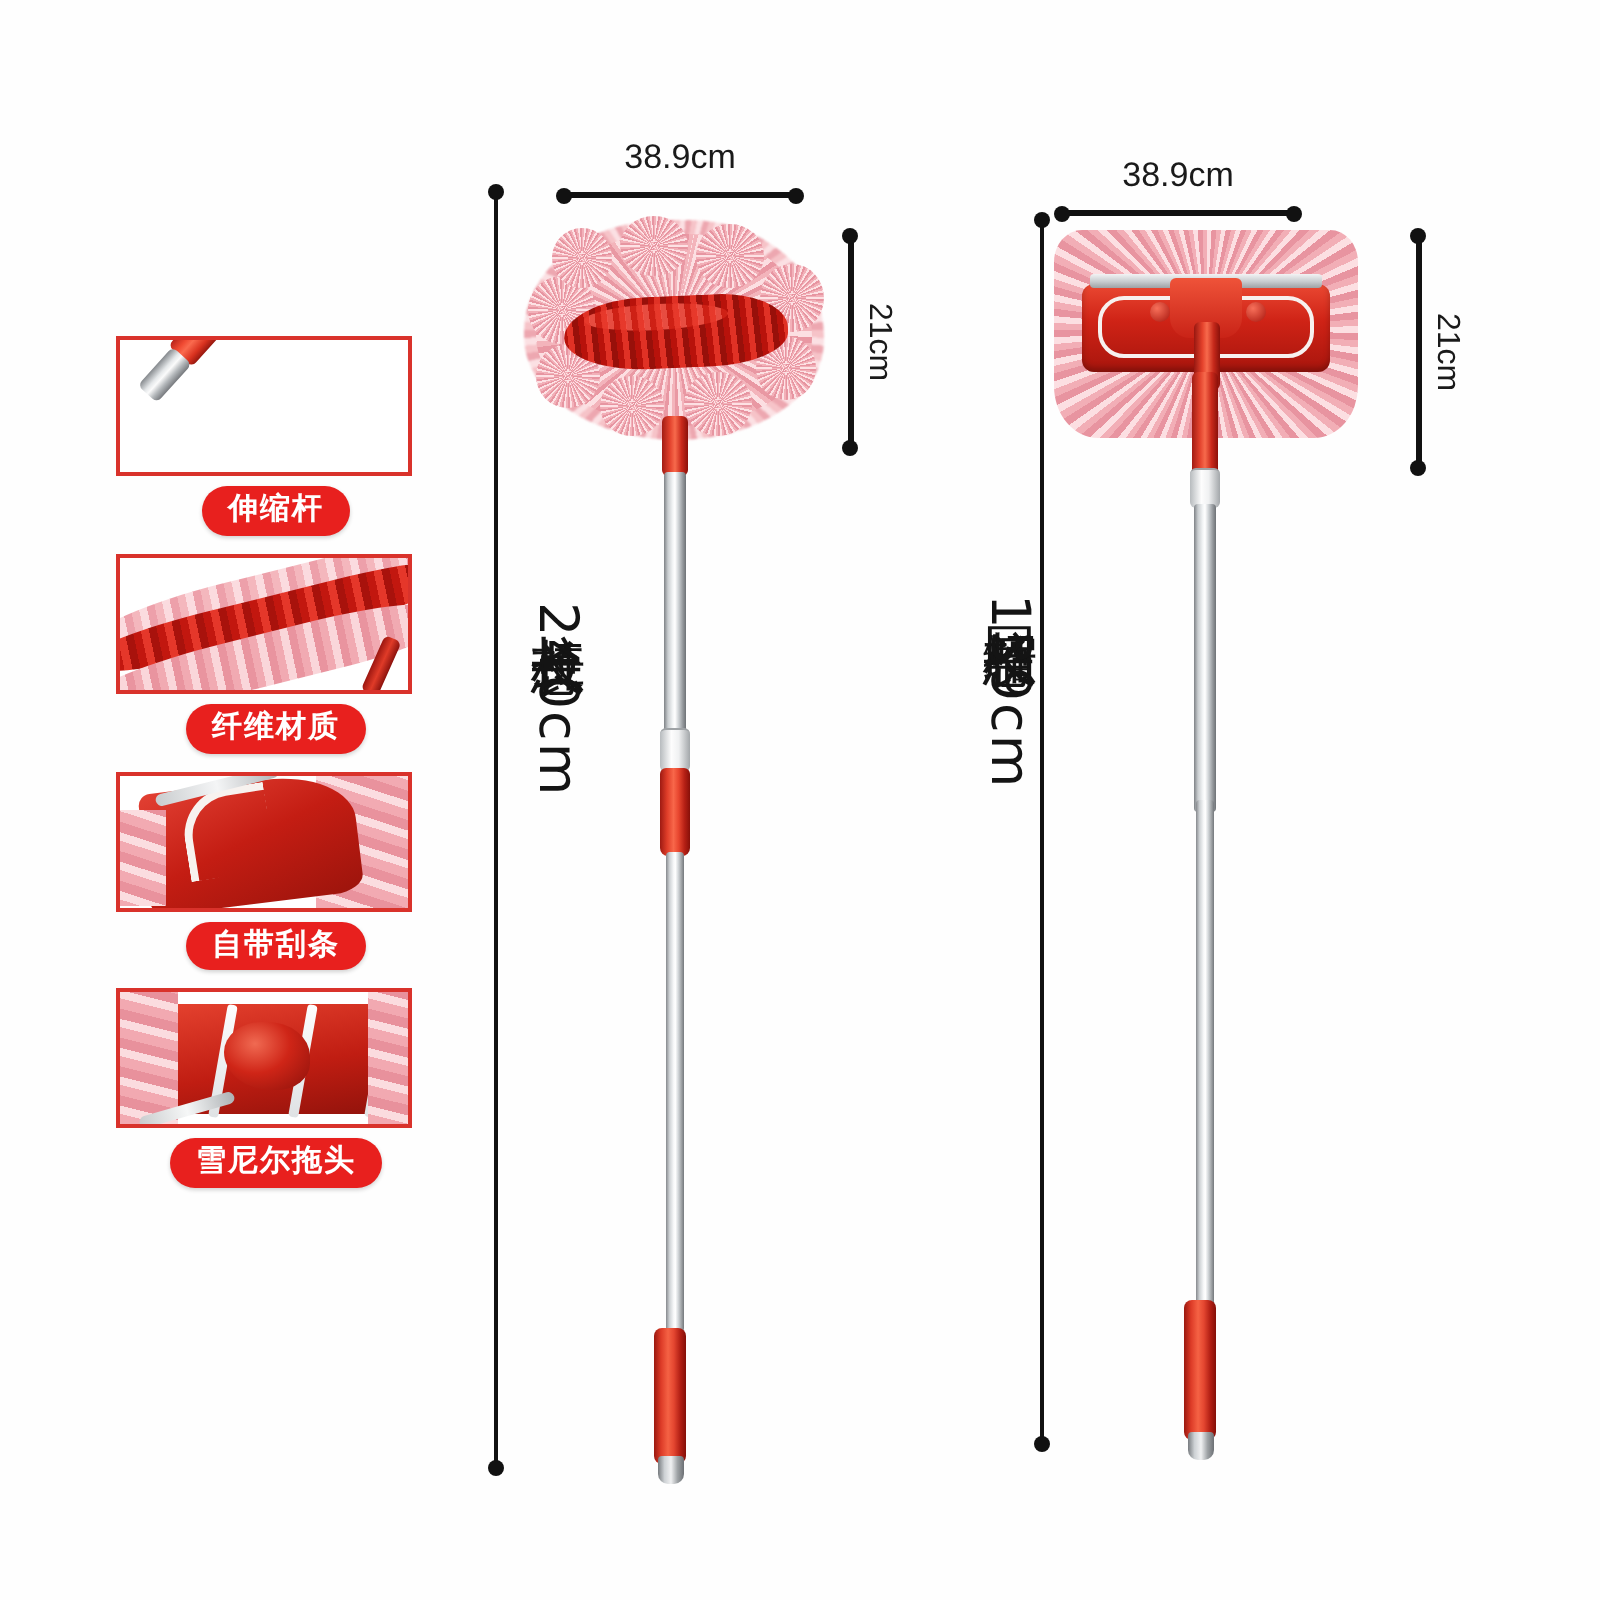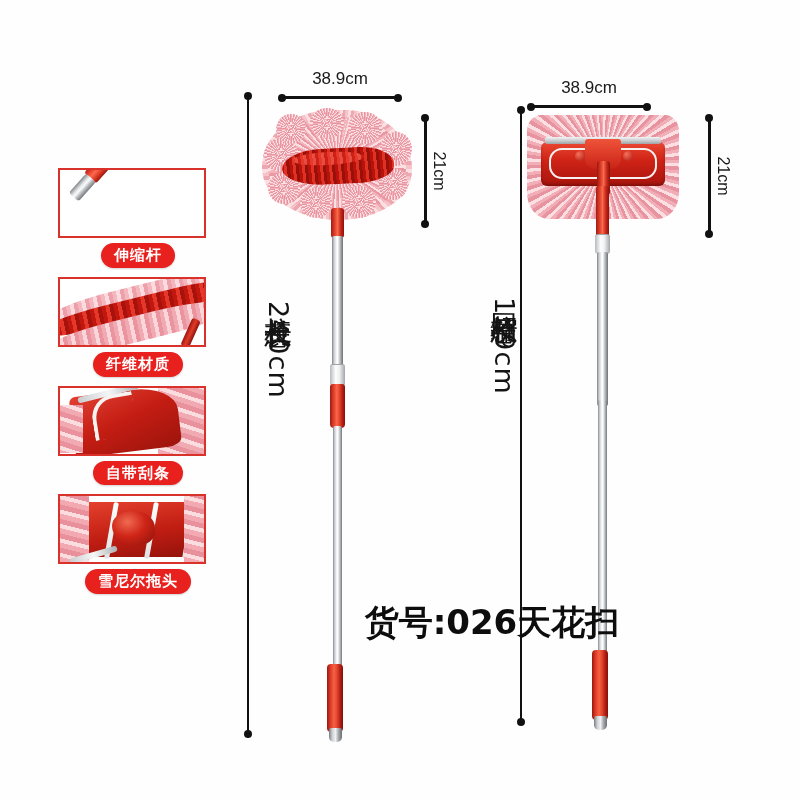--- a/index.html
+++ b/index.html
@@ -428,16 +428,15 @@
     <div class="rail" style="left:50px; top:110px; height:612px;">
       <div class="bar"></div>
       <div class="dot t"></div>
       <div class="dot b"></div>
     </div>
 
     <div class="vlabel" style="left:16px; top:292px;">回缩杆总长139cm</div>
   </div>
 
   <div class="sku">
-    <div class="line1">货号:026天花扫</div>
   </div>
 
 </div>
 
 </body></html>

